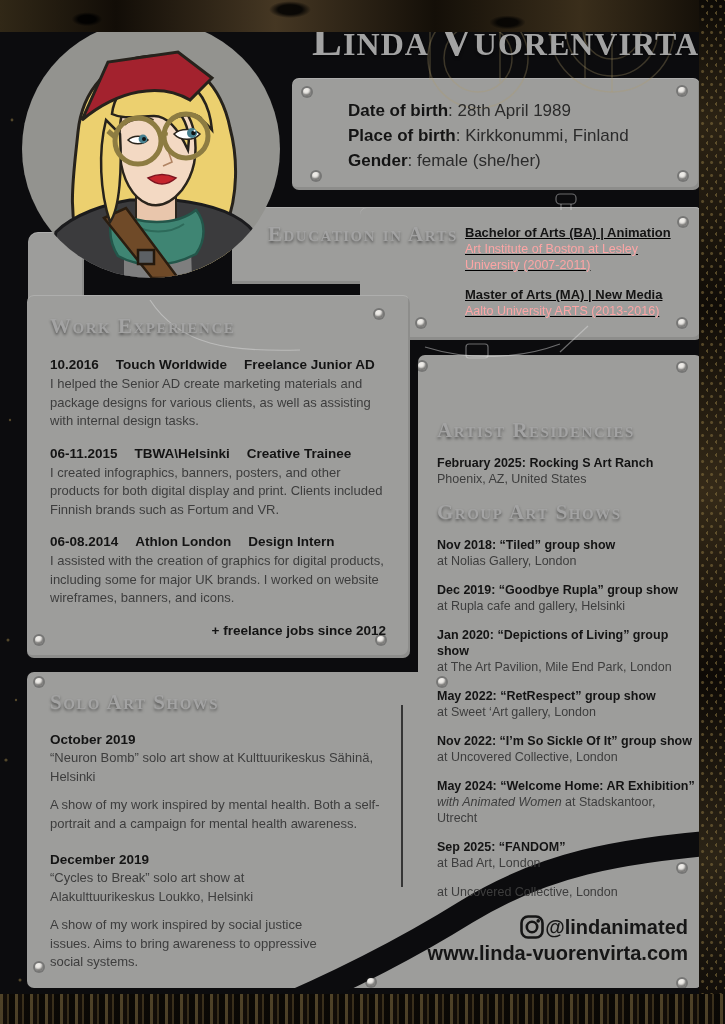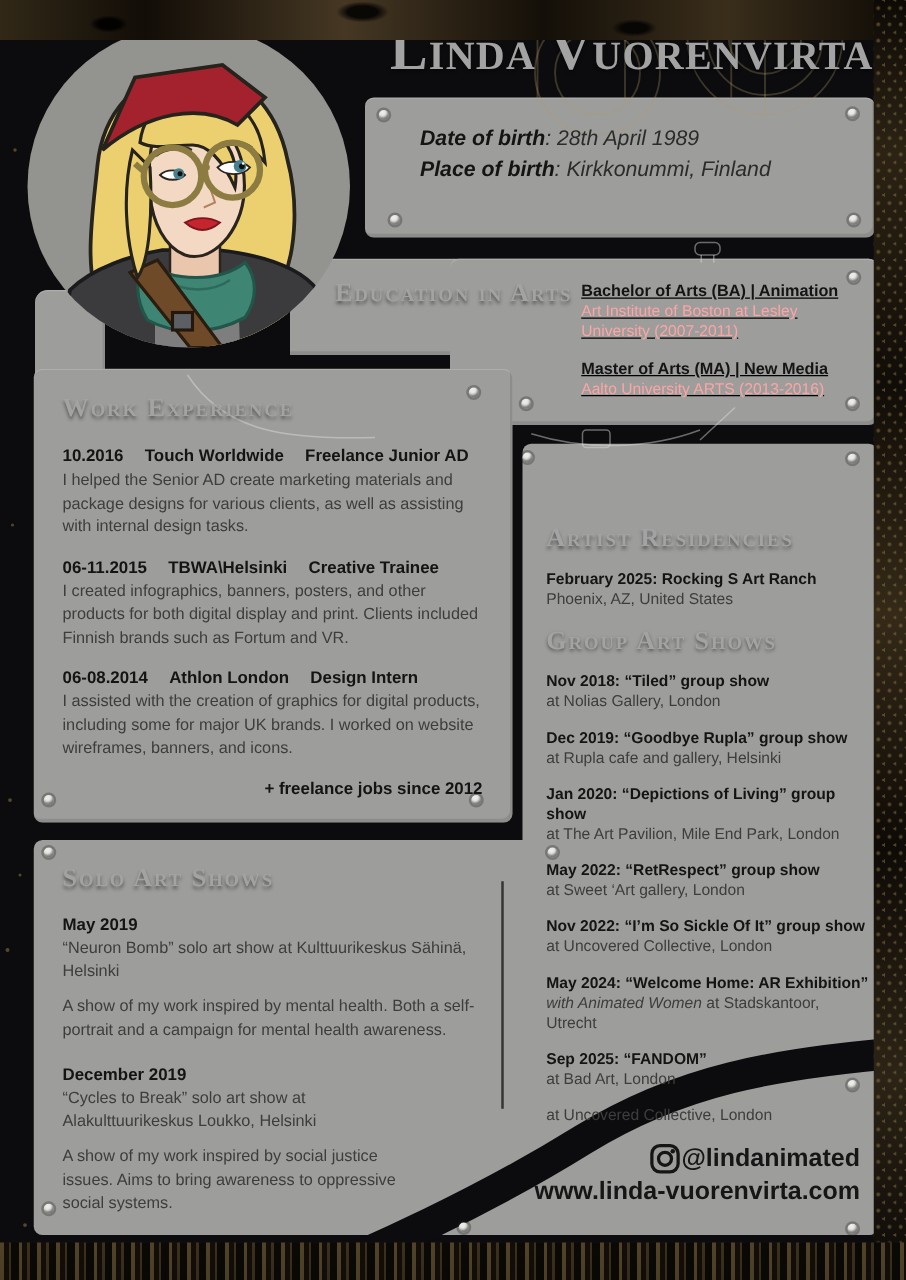--- a/index.html
+++ b/index.html
@@ -179,26 +179,29 @@
       <circle cx="164" cy="116" r="22"></circle>
       <path d="M 138,117 Q 145,111 143,115"></path>
         <line x1="137" y1="116" x2="143" y2="113"></line>
       <line x1="93" y1="117" x2="86" y2="111"></line>
     </g>
   </svg>
 </div>
 
 <h1 class="abs script title" style="right:26px;top:18px;margin:0;">Linda Vuorenvirta</h1>
 
-<div class="abs z10" style="left:336px;top:98px;font-style:italic;">
+<div class="abs z10" style="left:348px;top:98px;">
   <div class="info-row">
     <span class="lbl">Date of birth</span><span class="val">28th April 1989</span>
   </div>
   <div class="info-row">
     <span class="lbl">Place of birth</span><span class="val">Kirkkonummi, Finland</span>
+  </div>
+  <div class="info-row">
+    <span class="lbl">Gender</span><span class="val">female (she/her)</span>
   </div>
 </div>
 
 <div class="abs z10 script h1" style="left:268px;top:222px;">Education in Arts</div>
 <div class="abs z10 edu-entries" style="left:465px;top:224px;text-decoration:underline;">
   <div class="edu-entry">
     <div class="edu-degree">Bachelor of Arts (BA) | Animation</div>
     <div class="edu-school">Art Institute of Boston at Lesley University (2007-2011)</div>
   </div>
   <div class="edu-entry">
@@ -272,21 +275,21 @@
     <div class="gl">at Bad Art, London</div>
   </div>
   <div class="gentry">
     <div class="gl">at Uncovered Collective, London</div>
   </div>
 </div>
 
 <div class="abs z10 solo" style="left:50px;top:690px;">
   <span class="script h1">Solo Art Shows</span>
   <div class="sentry">
-    <div class="sdate">May 2019</div>
+    <div class="sdate">October 2019</div>
     <div class="stitle">“Neuron Bomb” solo art show at Kulttuurikeskus Sähinä, Helsinki</div>
     <div class="sdesc">A show of my work inspired by mental health. Both a self-portrait and a campaign for mental health awareness.</div>
   </div>
   <div class="sentry">
     <div class="sdate">December 2019</div>
     <div class="stitle" style="width:300px;">“Cycles to Break” solo art show at Alakulttuurikeskus Loukko, Helsinki</div>
     <div class="sdesc narrow">A show of my work inspired by social justice issues. Aims to bring awareness to oppressive social systems.</div>
   </div>
 </div>
 

